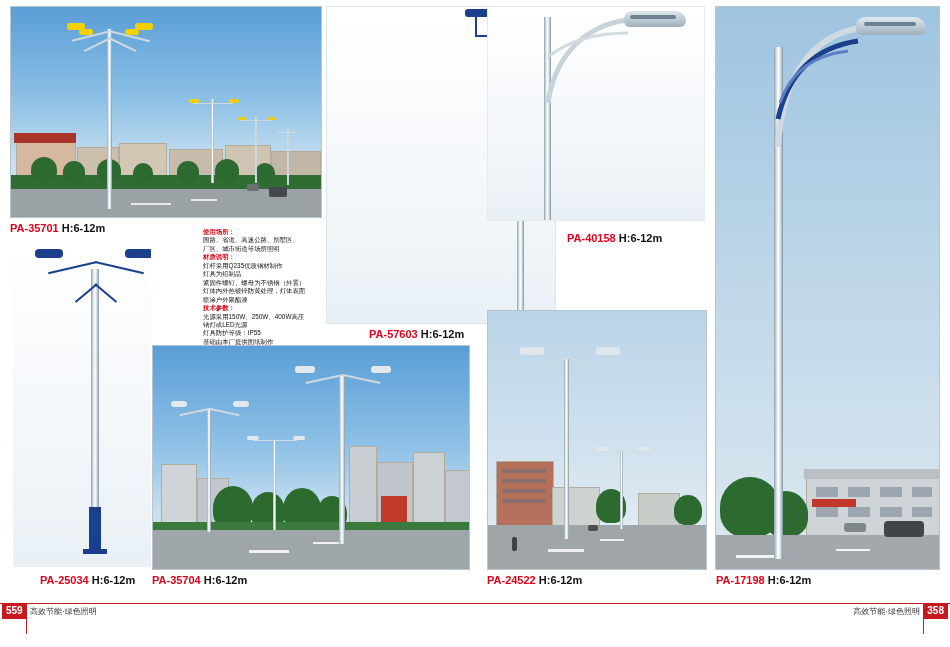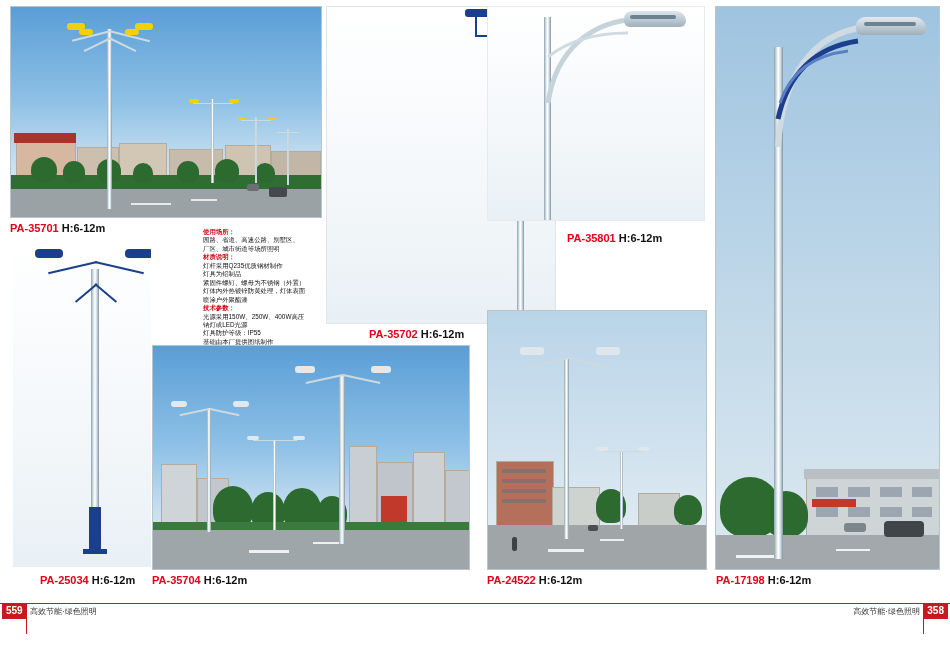--- a/index.html
+++ b/index.html
@@ -209,21 +209,21 @@
 
     <div style="position:absolute;left:150px;top:28px;width:94px;height:2px;background:#1b3f8b;"></div>
     <div style="position:absolute;left:168px;top:28px;width:2px;height:26px;background:#1b3f8b;"></div>
     <div style="position:absolute;left:222px;top:28px;width:2px;height:26px;background:#1b3f8b;"></div>
     <div style="position:absolute;left:168px;top:40px;width:56px;height:2px;background:#1b3f8b;"></div>
     <div class="head" style="left:138px;top:2px;width:28px;height:8px;background:#1b3f8b;"></div>
     <div class="head" style="left:228px;top:2px;width:28px;height:8px;background:#1b3f8b;"></div>
     <div style="position:absolute;left:186px;top:52px;width:14px;height:8px;background:#c3d0d8;border-radius:3px;"></div>
   </div>
   <div class="caption" style="left:369px; top:328px;">
-    <span>PA-35702</span>
+    <span>PA-57603</span>
     <span class="hh">H:6-12m</span>
   </div>
 
   <div class="specs">
     <div class="hdr ln">使用场所：</div>
     <div class="ln">园路、省道、高速公路、别墅区、</div>
     <div class="ln">厂区、城市街道等场所照明</div>
     <div class="hdr ln">材质说明：</div>
     <div class="ln">灯杆采用Q235优质钢材制作</div>
     <div class="ln">灯具为铝制品</div>
@@ -306,21 +306,21 @@
     <div class="pole" style="left:56px; top:10px; width:7px; height:205px;"></div>
 
     <svg width="218" height="215" style="position:absolute;left:0;top:0;">
       <path d="M60 96 C 68 42, 104 14, 150 12" stroke="#c6d3db" stroke-width="5" fill="none"></path>
       <path d="M60 50 C 80 34, 106 26, 140 26" stroke="#cfdae1" stroke-width="3" fill="none"></path>
     </svg>
     <div class="head" style="left:136px; top:4px; width:62px; height:16px; background:linear-gradient(to bottom,#dde6ec,#9fb1bd); border-radius:8px 10px 6px 6px;"></div>
     <div style="position:absolute;left:142px;top:8px;width:46px;height:4px;background:#6c8291;border-radius:2px;"></div>
   </div>
   <div class="caption" style="left:567px; top:232px;">
-    <span>PA-35801</span>
+    <span>PA-40158</span>
     <span class="hh">H:6-12m</span>
   </div>
 
   <div class="photo" style="left:487px; top:310px; width:220px; height:260px;">
     <div class="sky pale"></div>
 
     <div class="bldg red" style="left:8px;top:150px;width:56px;height:66px;"></div>
     <div class="win" style="left:14px;top:158px;width:44px;height:4px;"></div>
     <div class="win" style="left:14px;top:168px;width:44px;height:4px;"></div>
     <div class="win" style="left:14px;top:178px;width:44px;height:4px;"></div>

